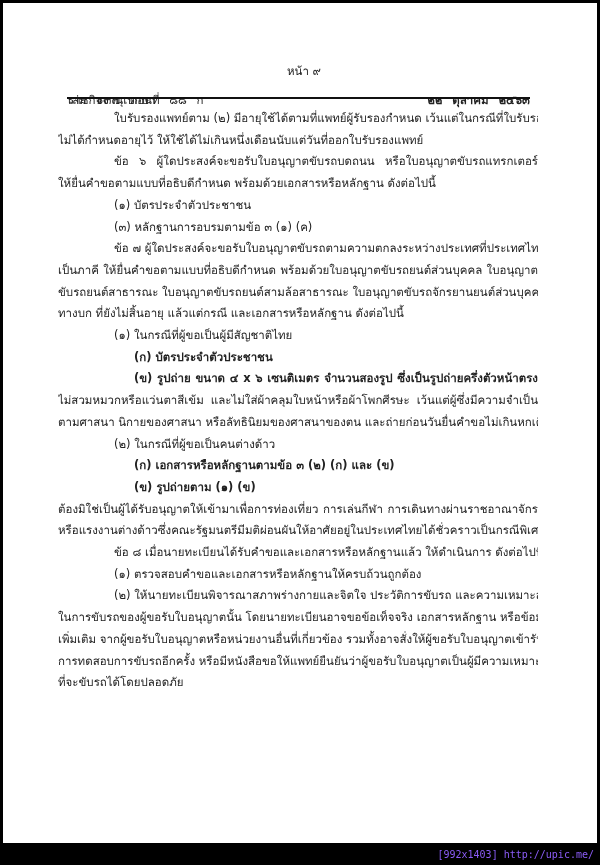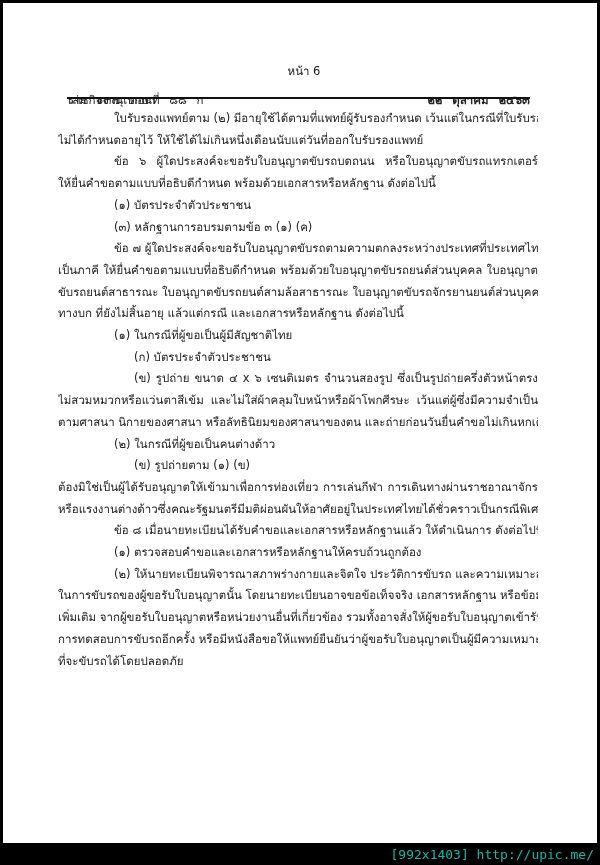--- a/index.html
+++ b/index.html
@@ -61,44 +61,44 @@
     font-size: 11.5px;
     line-height: 21.7px;
   }
   .p {
     margin: 0;
     white-space: nowrap;
     overflow: hidden;
     text-align: justify;
   }
   .ind1 { padding-left: 56px; }
-  .ind2 { padding-left: 76px; }
+  .ind2 { padding-left: 76px; font-weight: bold; }
   .just {
     text-align: justify;
     text-align-last: justify;
   }
   .footer-bar {
     position: absolute;
     right: 6px;
     top: 844px;
     height: 21px;
     line-height: 21px;
-    color: #14b8a6;
+    color: #8b5cf6;
     font-family: "DejaVu Sans Mono", monospace;
-    font-size: 13px;
+    font-size: 10px;
     text-align: right;
   }
 </style>
 </head>
 <body>
 
 <div class="page"></div>
 
 <div class="header">
-  <div class="page-no">หน้า 6</div>
+  <div class="page-no">หน้า ๙</div>
   <div class="header-row">
     <span class="left">เล่ม ๑๓๗ ตอนที่ ๘๘ ก</span>
     <span class="center">ราชกิจจานุเบกษา</span>
     <span class="right">๒๒ ตุลาคม ๒๕๖๓</span>
   </div>
 </div>
 <div class="rule"></div>
 
 <div class="body-text" id="body-text">
     <p class="p ind1 just">ใบรับรองแพทย์ตาม (๒) มีอายุใช้ได้ตามที่แพทย์ผู้รับรองกำหนด เว้นแต่ในกรณีที่ใบรับรองแพทย์</p>
@@ -110,20 +110,21 @@
     <p class="p ind1 just">ข้อ ๗ ผู้ใดประสงค์จะขอรับใบอนุญาตขับรถตามความตกลงระหว่างประเทศที่ประเทศไทย</p>
     <p class="p just">เป็นภาคี ให้ยื่นคำขอตามแบบที่อธิบดีกำหนด พร้อมด้วยใบอนุญาตขับรถยนต์ส่วนบุคคล ใบอนุญาต</p>
     <p class="p just">ขับรถยนต์สาธารณะ ใบอนุญาตขับรถยนต์สามล้อสาธารณะ ใบอนุญาตขับรถจักรยานยนต์ส่วนบุคคล</p>
     <p class="p">ทางบก ที่ยังไม่สิ้นอายุ แล้วแต่กรณี และเอกสารหรือหลักฐาน ดังต่อไปนี้</p>
     <p class="p ind1">(๑) ในกรณีที่ผู้ขอเป็นผู้มีสัญชาติไทย</p>
     <p class="p ind2">(ก) บัตรประจำตัวประชาชน</p>
     <p class="p ind2 just">(ข) รูปถ่าย ขนาด ๔ x ๖ เซนติเมตร จำนวนสองรูป ซึ่งเป็นรูปถ่ายครึ่งตัวหน้าตรง</p>
     <p class="p just">ไม่สวมหมวกหรือแว่นตาสีเข้ม และไม่ใส่ผ้าคลุมใบหน้าหรือผ้าโพกศีรษะ เว้นแต่ผู้ซึ่งมีความจำเป็น</p>
     <p class="p just">ตามศาสนา นิกายของศาสนา หรือลัทธินิยมของศาสนาของตน และถ่ายก่อนวันยื่นคำขอไม่เกินหกเดือน</p>
     <p class="p ind1">(๒) ในกรณีที่ผู้ขอเป็นคนต่างด้าว</p>
+    <p class="p ind2">(ก) เอกสารหรือหลักฐานตามข้อ ๓ (๒) (ก) และ (ข)</p>
     <p class="p ind2">(ข) รูปถ่ายตาม (๑) (ข)</p>
     <p class="p just">ต้องมิใช่เป็นผู้ได้รับอนุญาตให้เข้ามาเพื่อการท่องเที่ยว การเล่นกีฬา การเดินทางผ่านราชอาณาจักร</p>
     <p class="p just">หรือแรงงานต่างด้าวซึ่งคณะรัฐมนตรีมีมติผ่อนผันให้อาศัยอยู่ในประเทศไทยได้ชั่วคราวเป็นกรณีพิเศษ</p>
     <p class="p ind1 just">ข้อ ๘ เมื่อนายทะเบียนได้รับคำขอและเอกสารหรือหลักฐานแล้ว ให้ดำเนินการ ดังต่อไปนี้</p>
     <p class="p ind1">(๑) ตรวจสอบคำขอและเอกสารหรือหลักฐานให้ครบถ้วนถูกต้อง</p>
     <p class="p ind1 just">(๒) ให้นายทะเบียนพิจารณาสภาพร่างกายและจิตใจ ประวัติการขับรถ และความเหมาะสม</p>
     <p class="p just">ในการขับรถของผู้ขอรับใบอนุญาตนั้น โดยนายทะเบียนอาจขอข้อเท็จจริง เอกสารหลักฐาน หรือข้อมูล</p>
     <p class="p just">เพิ่มเติม จากผู้ขอรับใบอนุญาตหรือหน่วยงานอื่นที่เกี่ยวข้อง รวมทั้งอาจสั่งให้ผู้ขอรับใบอนุญาตเข้ารับ</p>
     <p class="p just">การทดสอบการขับรถอีกครั้ง หรือมีหนังสือขอให้แพทย์ยืนยันว่าผู้ขอรับใบอนุญาตเป็นผู้มีความเหมาะสม</p>
     <p class="p">ที่จะขับรถได้โดยปลอดภัย</p>

